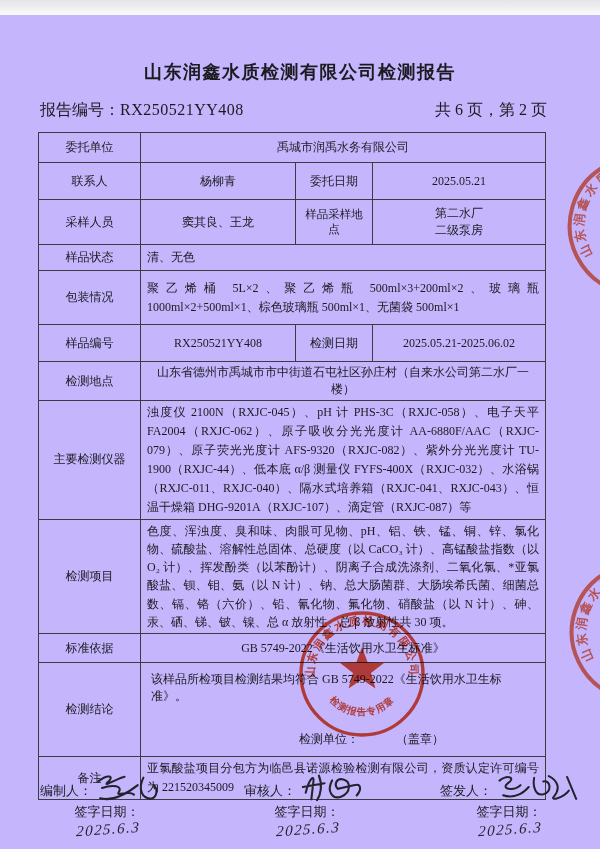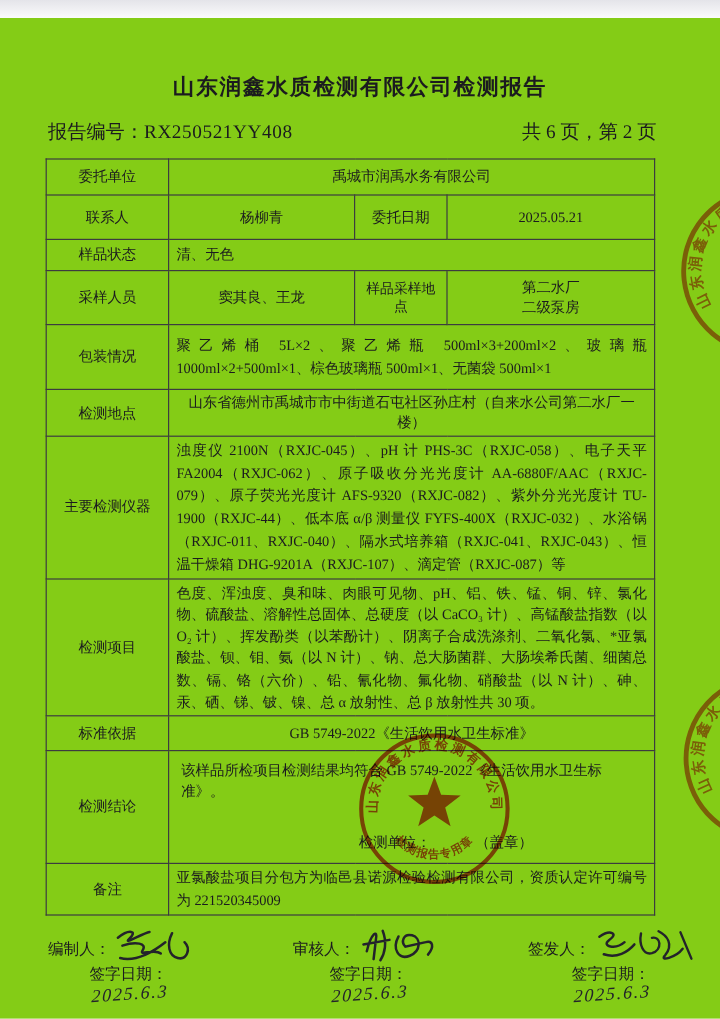--- a/index.html
+++ b/index.html
@@ -1,18 +1,18 @@
 <!DOCTYPE html>
 <html><head>
 <meta charset="utf-8">
 <style>
   html,body { margin:0; padding:0; background:#ffffff; }
   .page {
     position:relative; width:600px; height:849px; overflow:hidden;
-    background:#84cc16; font-family:"Liberation Serif","DejaVu Serif",serif;
+    background:#c4b5fd; font-family:"Liberation Serif","DejaVu Serif",serif;
     color:#1b1b1f;
   }
   .scan-band { position:absolute; top:0; left:0; right:0; height:15px;
     background:linear-gradient(to bottom,#e4e4e9,#fbfbfc); }
   .doc-title { position:absolute; top:60px; left:0; width:100%;
     text-align:center; font-size:18px; font-weight:700; letter-spacing:1.5px; }
   .report-line { position:absolute; top:100px; left:40px; right:53px;
     display:flex; justify-content:space-between; font-size:16px; }
   .report-line .num { letter-spacing:.5px; }
 
@@ -72,36 +72,42 @@
         <tr style="height:30px">
       <td class="lbl">委托单位</td>
       <td class="ctr" colspan="3">禹城市润禹水务有限公司</td>
     </tr>
     <tr style="height:37px">
       <td class="lbl">联系人</td>
       <td class="ctr">杨柳青</td>
       <td class="lbl">委托日期</td>
       <td class="ctr">2025.05.21</td>
     </tr>
-    <tr style="height:26px">
-      <td class="lbl">样品状态</td>
-      <td colspan="3">清、无色</td>
-    </tr>
     <tr style="height:45px">
       <td class="lbl">采样人员</td>
       <td class="ctr">窦其良、王龙</td>
       <td class="lbl narrow">样品采样地点</td>
       <td class="ctr">
         <div>第二水厂</div>
         <div>二级泵房</div>
       </td>
     </tr>
+    <tr style="height:26px">
+      <td class="lbl">样品状态</td>
+      <td colspan="3">清、无色</td>
+    </tr>
     <tr style="height:54px">
       <td class="lbl">包装情况</td>
       <td colspan="3" class="just">聚乙烯桶 5L×2、聚乙烯瓶 500ml×3+200ml×2、玻璃瓶 1000ml×2+500ml×1、棕色玻璃瓶 500ml×1、无菌袋 500ml×1</td>
+    </tr>
+    <tr style="height:37px">
+      <td class="lbl">样品编号</td>
+      <td class="ctr">RX250521YY408</td>
+      <td class="lbl">检测日期</td>
+      <td class="ctr">2025.05.21-2025.06.02</td>
     </tr>
     <tr style="height:29px">
       <td class="lbl">检测地点</td>
       <td colspan="3" class="ctr small">山东省德州市禹城市市中街道石屯社区孙庄村（自来水公司第二水厂一楼）</td>
     </tr>
     <tr style="height:99px">
       <td class="lbl">主要检测仪器</td>
       <td colspan="3" class="just small">浊度仪 2100N（RXJC-045）、pH 计 PHS-3C（RXJC-058）、电子天平 FA2004（RXJC-062）、原子吸收分光光度计 AA-6880F/AAC（RXJC-079）、原子荧光光度计 AFS-9320（RXJC-082）、紫外分光光度计 TU-1900（RXJC-44）、低本底 α/β 测量仪 FYFS-400X（RXJC-032）、水浴锅（RXJC-011、RXJC-040）、隔水式培养箱（RXJC-041、RXJC-043）、恒温干燥箱 DHG-9201A（RXJC-107）、滴定管（RXJC-087）等</td>
     </tr>
     <tr style="height:111px">

